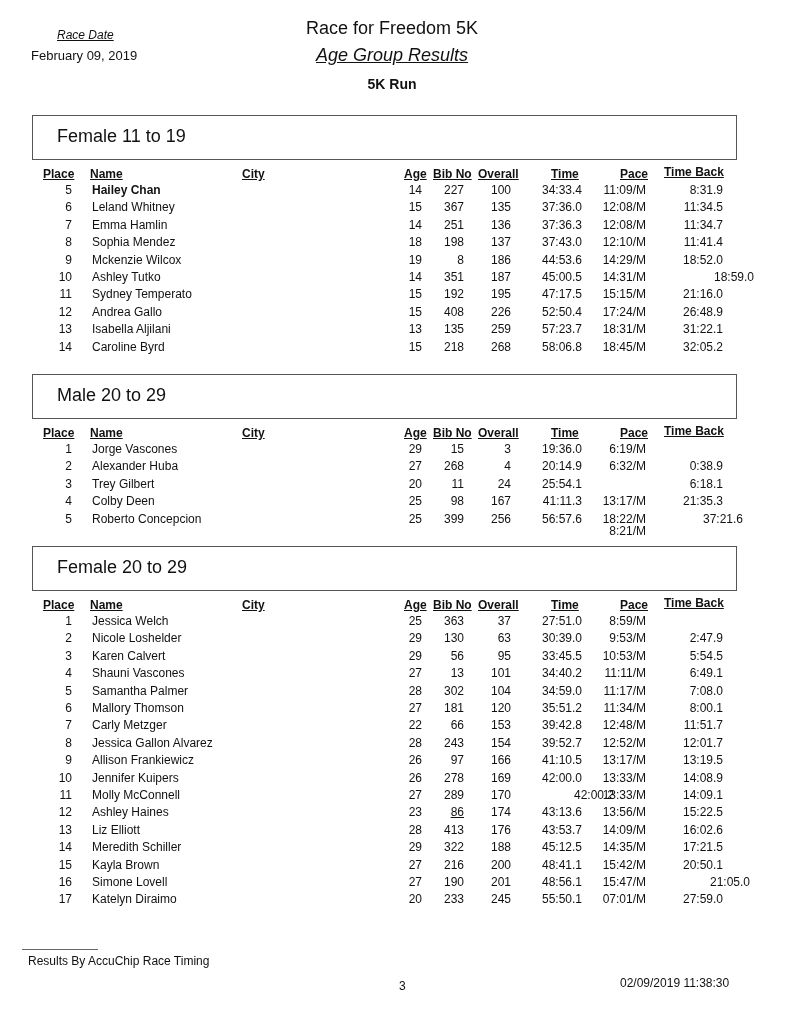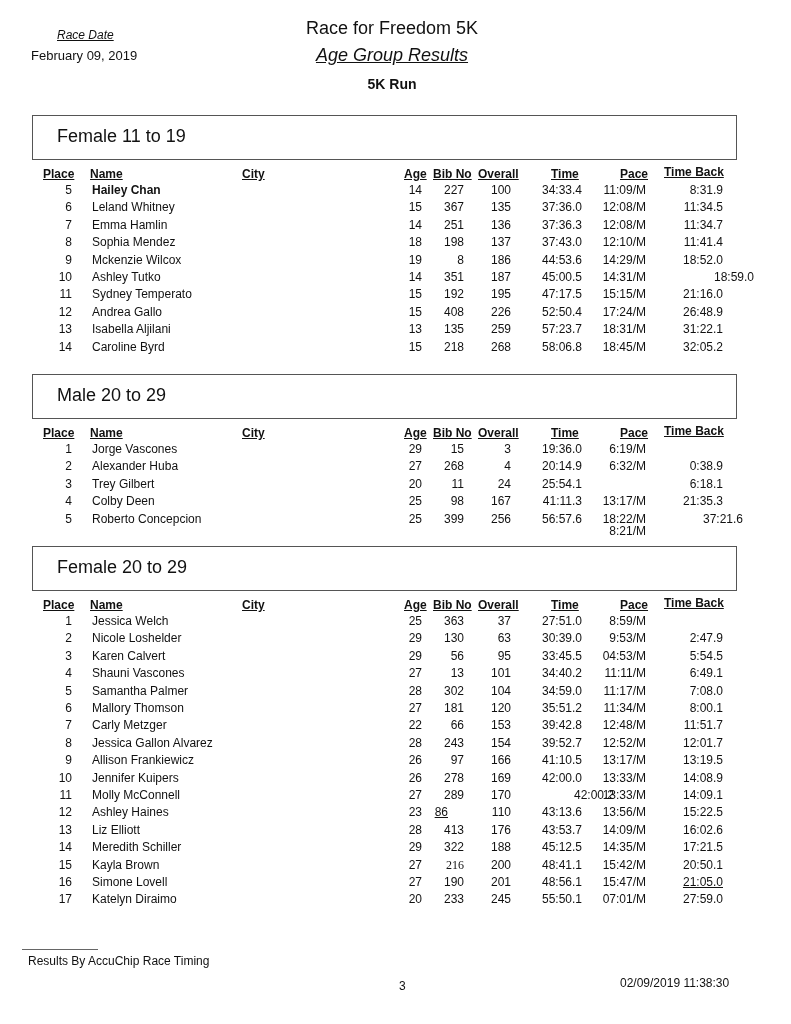--- a/index.html
+++ b/index.html
@@ -261,21 +261,21 @@
       <div class="cell r" style="left: 660px; width: 63px;">2:47.9</div>
     </div>
     <div class="row" style="top: 648.8px;">
       <div class="cell r" style="left: 40px; width: 32px;">3</div>
       <div class="cell" style="left: 92px; width: 150px;">Karen Calvert</div>
       <div class="cell" style="left: 242px; width: 120px;"></div>
       <div class="cell r" style="left: 395px; width: 27px;">29</div>
       <div class="cell r" style="left: 430px; width: 34px;">56</div>
       <div class="cell r" style="left: 475px; width: 36px;">95</div>
       <div class="cell r" style="left: 530px; width: 52px;">33:45.5</div>
-      <div class="cell r" style="left: 590px; width: 56px;">04:53/M</div>
+      <div class="cell r" style="left: 590px; width: 56px;">10:53/M</div>
       <div class="cell r" style="left: 660px; width: 63px;">5:54.5</div>
     </div>
     <div class="row" style="top: 666.2px;">
       <div class="cell r" style="left: 40px; width: 32px;">4</div>
       <div class="cell" style="left: 92px; width: 150px;">Shauni Vascones</div>
       <div class="cell" style="left: 242px; width: 120px;"></div>
       <div class="cell r" style="left: 395px; width: 27px;">27</div>
       <div class="cell r" style="left: 430px; width: 34px;">13</div>
       <div class="cell r" style="left: 475px; width: 36px;">101</div>
       <div class="cell r" style="left: 530px; width: 52px;">34:40.2</div>
@@ -357,22 +357,22 @@
       <div class="cell r" style="left: 475px; width: 36px;">170</div>
       <div class="cell r" style="left: 562px; width: 52px;">42:00.2</div>
       <div class="cell r" style="left: 590px; width: 56px;">13:33/M</div>
       <div class="cell r" style="left: 660px; width: 63px;">14:09.1</div>
     </div>
     <div class="row" style="top: 805.4px;">
       <div class="cell r" style="left: 40px; width: 32px;">12</div>
       <div class="cell" style="left: 92px; width: 150px;">Ashley Haines</div>
       <div class="cell" style="left: 242px; width: 120px;"></div>
       <div class="cell r" style="left: 395px; width: 27px;">23</div>
-      <div class="cell r" style="left: 414px; width: 34px; text-decoration: underline;">86</div>
-      <div class="cell r" style="left: 475px; width: 36px;">110</div>
+      <div class="cell r" style="left: 430px; width: 34px; text-decoration: underline;">86</div>
+      <div class="cell r" style="left: 475px; width: 36px;">174</div>
       <div class="cell r" style="left: 530px; width: 52px;">43:13.6</div>
       <div class="cell r" style="left: 590px; width: 56px;">13:56/M</div>
       <div class="cell r" style="left: 660px; width: 63px;">15:22.5</div>
     </div>
     <div class="row" style="top: 822.8px;">
       <div class="cell r" style="left: 40px; width: 32px;">13</div>
       <div class="cell" style="left: 92px; width: 150px;">Liz Elliott</div>
       <div class="cell" style="left: 242px; width: 120px;"></div>
       <div class="cell r" style="left: 395px; width: 27px;">28</div>
       <div class="cell r" style="left: 430px; width: 34px;">413</div>
@@ -390,36 +390,36 @@
       <div class="cell r" style="left: 475px; width: 36px;">188</div>
       <div class="cell r" style="left: 530px; width: 52px;">45:12.5</div>
       <div class="cell r" style="left: 590px; width: 56px;">14:35/M</div>
       <div class="cell r" style="left: 660px; width: 63px;">17:21.5</div>
     </div>
     <div class="row" style="top: 857.6px;">
       <div class="cell r" style="left: 40px; width: 32px;">15</div>
       <div class="cell" style="left: 92px; width: 150px;">Kayla Brown</div>
       <div class="cell" style="left: 242px; width: 120px;"></div>
       <div class="cell r" style="left: 395px; width: 27px;">27</div>
-      <div class="cell r" style="left: 430px; width: 34px; font-family: Liberation Serif, serif;">216</div>
+      <div class="cell r" style="left: 430px; width: 34px;">216</div>
       <div class="cell r" style="left: 475px; width: 36px;">200</div>
       <div class="cell r" style="left: 530px; width: 52px;">48:41.1</div>
       <div class="cell r" style="left: 590px; width: 56px;">15:42/M</div>
       <div class="cell r" style="left: 660px; width: 63px;">20:50.1</div>
     </div>
     <div class="row" style="top: 875px;">
       <div class="cell r" style="left: 40px; width: 32px;">16</div>
       <div class="cell" style="left: 92px; width: 150px;">Simone Lovell</div>
       <div class="cell" style="left: 242px; width: 120px;"></div>
       <div class="cell r" style="left: 395px; width: 27px;">27</div>
       <div class="cell r" style="left: 430px; width: 34px;">190</div>
       <div class="cell r" style="left: 475px; width: 36px;">201</div>
       <div class="cell r" style="left: 530px; width: 52px;">48:56.1</div>
       <div class="cell r" style="left: 590px; width: 56px;">15:47/M</div>
-      <div class="cell r" style="left: 660px; width: 63px; text-decoration: underline;">21:05.0</div>
+      <div class="cell r" style="left: 687px; width: 63px;">21:05.0</div>
     </div>
     <div class="row" style="top: 892.4px;">
       <div class="cell r" style="left: 40px; width: 32px;">17</div>
       <div class="cell" style="left: 92px; width: 150px;">Katelyn Diraimo</div>
       <div class="cell" style="left: 242px; width: 120px;"></div>
       <div class="cell r" style="left: 395px; width: 27px;">20</div>
       <div class="cell r" style="left: 430px; width: 34px;">233</div>
       <div class="cell r" style="left: 475px; width: 36px;">245</div>
       <div class="cell r" style="left: 530px; width: 52px;">55:50.1</div>
       <div class="cell r" style="left: 590px; width: 56px;">07:01/M</div>

